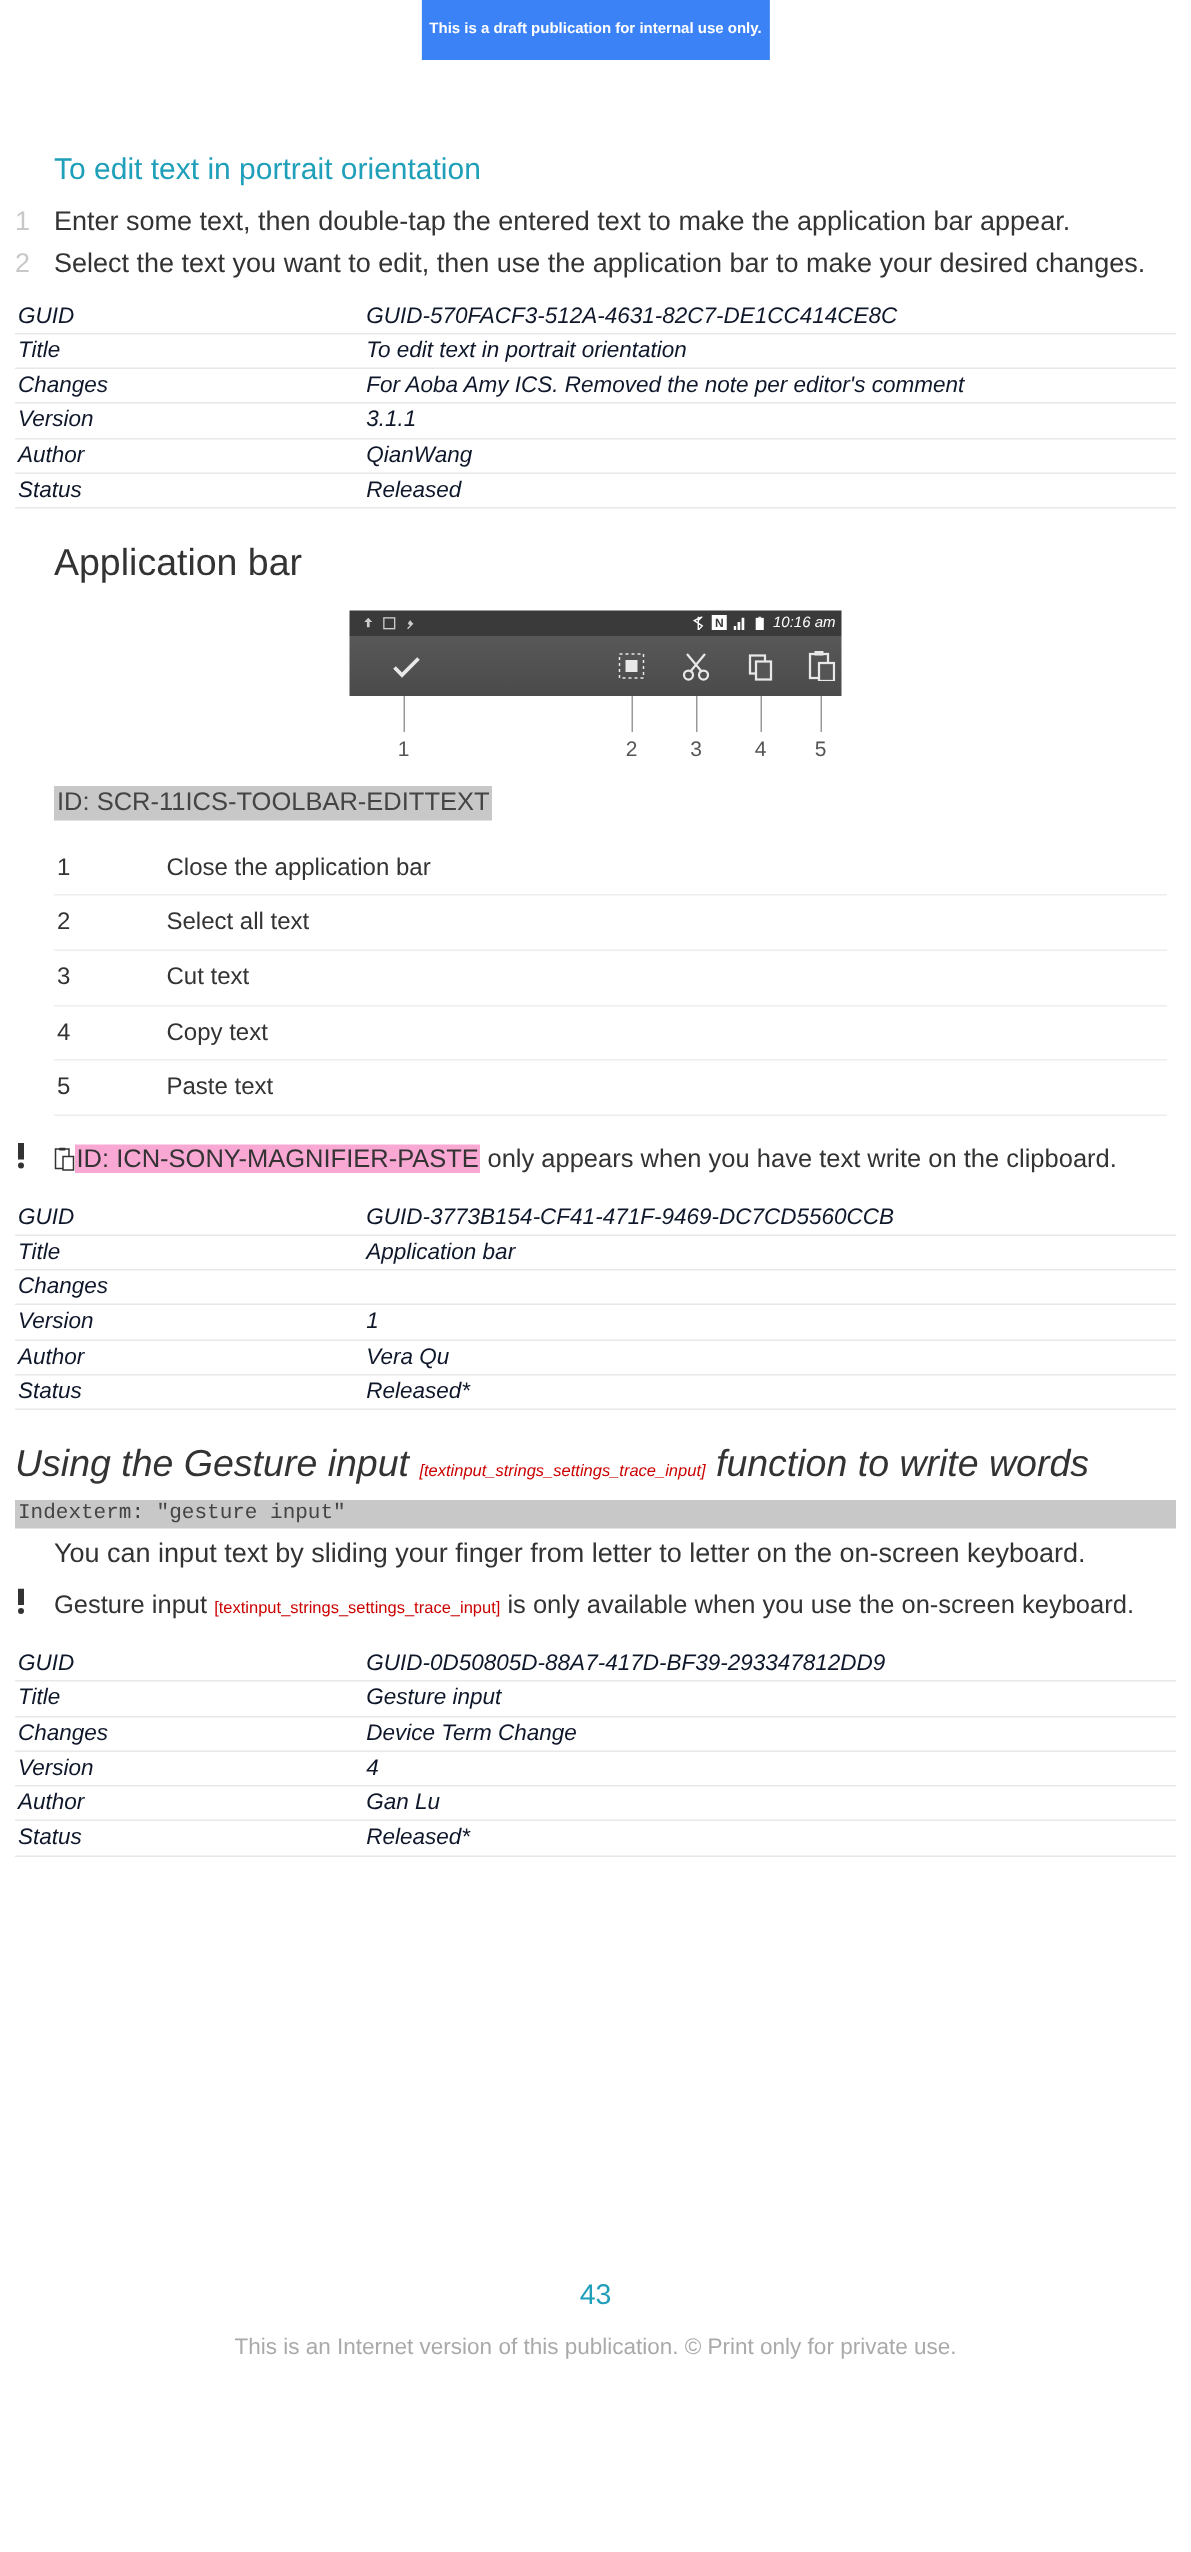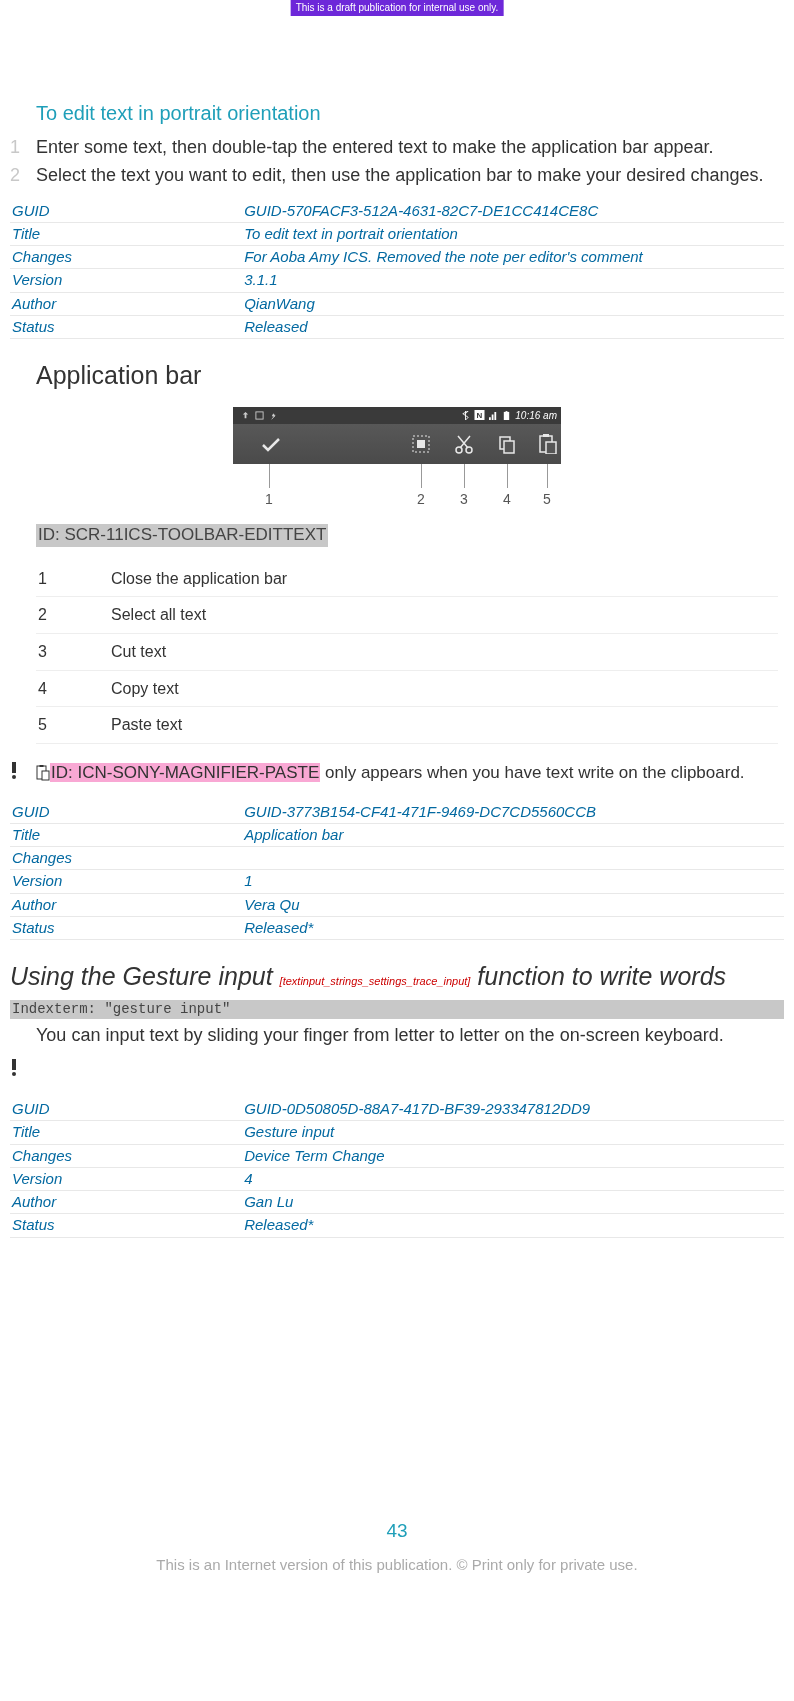--- a/index.html
+++ b/index.html
@@ -14,25 +14,25 @@
       font-size: 17px;
       line-height: 1.35;
       color: #333;
       position: relative;
     }
     .draft-banner {
       position: absolute;
       top: 0;
       left: 50%;
       transform: translateX(-50%);
-      background: #6d28d9;
+      background: #3b82f6;
       color: #fff;
       font-size: 10px;
-      font-weight: normal;
-      padding: 1px 5px;
+      font-weight: bold;
+      padding: 13px 5px;
     }
     .page {
       padding: 100px 10px 20px 10px;
     }
     .section-title {
       color: #1f9fb9;
       font-size: 20px;
       font-weight: normal;
       margin-left: 26px;
       margin-bottom: 8px;
@@ -53,21 +53,21 @@
       flex-shrink: 0;
       text-align: left;
     }
     ol.steps .step-text {
       flex: 1;
     }
     table.meta {
       width: 100%;
       border-collapse: collapse;
       font-size: 15px;
-      color: #0369a1;
+      color: #0f172a;
       margin-bottom: 20px;
     }
     table.meta td {
       border-bottom: 1px solid #e8e8e8;
       padding: 1px 2px;
       vertical-align: top;
       font-style: italic;
     }
     table.meta td.key {
       font-style: italic;
@@ -446,20 +446,23 @@
   <span class="indexterm-row">Indexterm: "gesture input"</span>
   <div class="body-para">You can input text by sliding your finger from letter to letter on the on-screen keyboard.</div>
 
   <div class="note-row">
     <div class="note-mark">
       <svg width="8" height="18" viewBox="0 0 8 18">
           <rect x="2" y="0" width="4" height="11" fill="#333"></rect>
           <circle cx="4" cy="15" r="2" fill="#333"></circle>
         </svg>
     </div>
+    <div class="note-body">
+      <span>Gesture input </span><span class="red-ref">[textinput_strings_settings_trace_input]</span><span> is only available when you use the on-screen keyboard.</span>
+    </div>
   </div>
 
   <table class="meta">
     <tbody>
         <tr>
           <td class="key">GUID</td>
           <td>GUID-0D50805D-88A7-417D-BF39-293347812DD9</td>
         </tr>
     <tr>
           <td class="key">Title</td>

